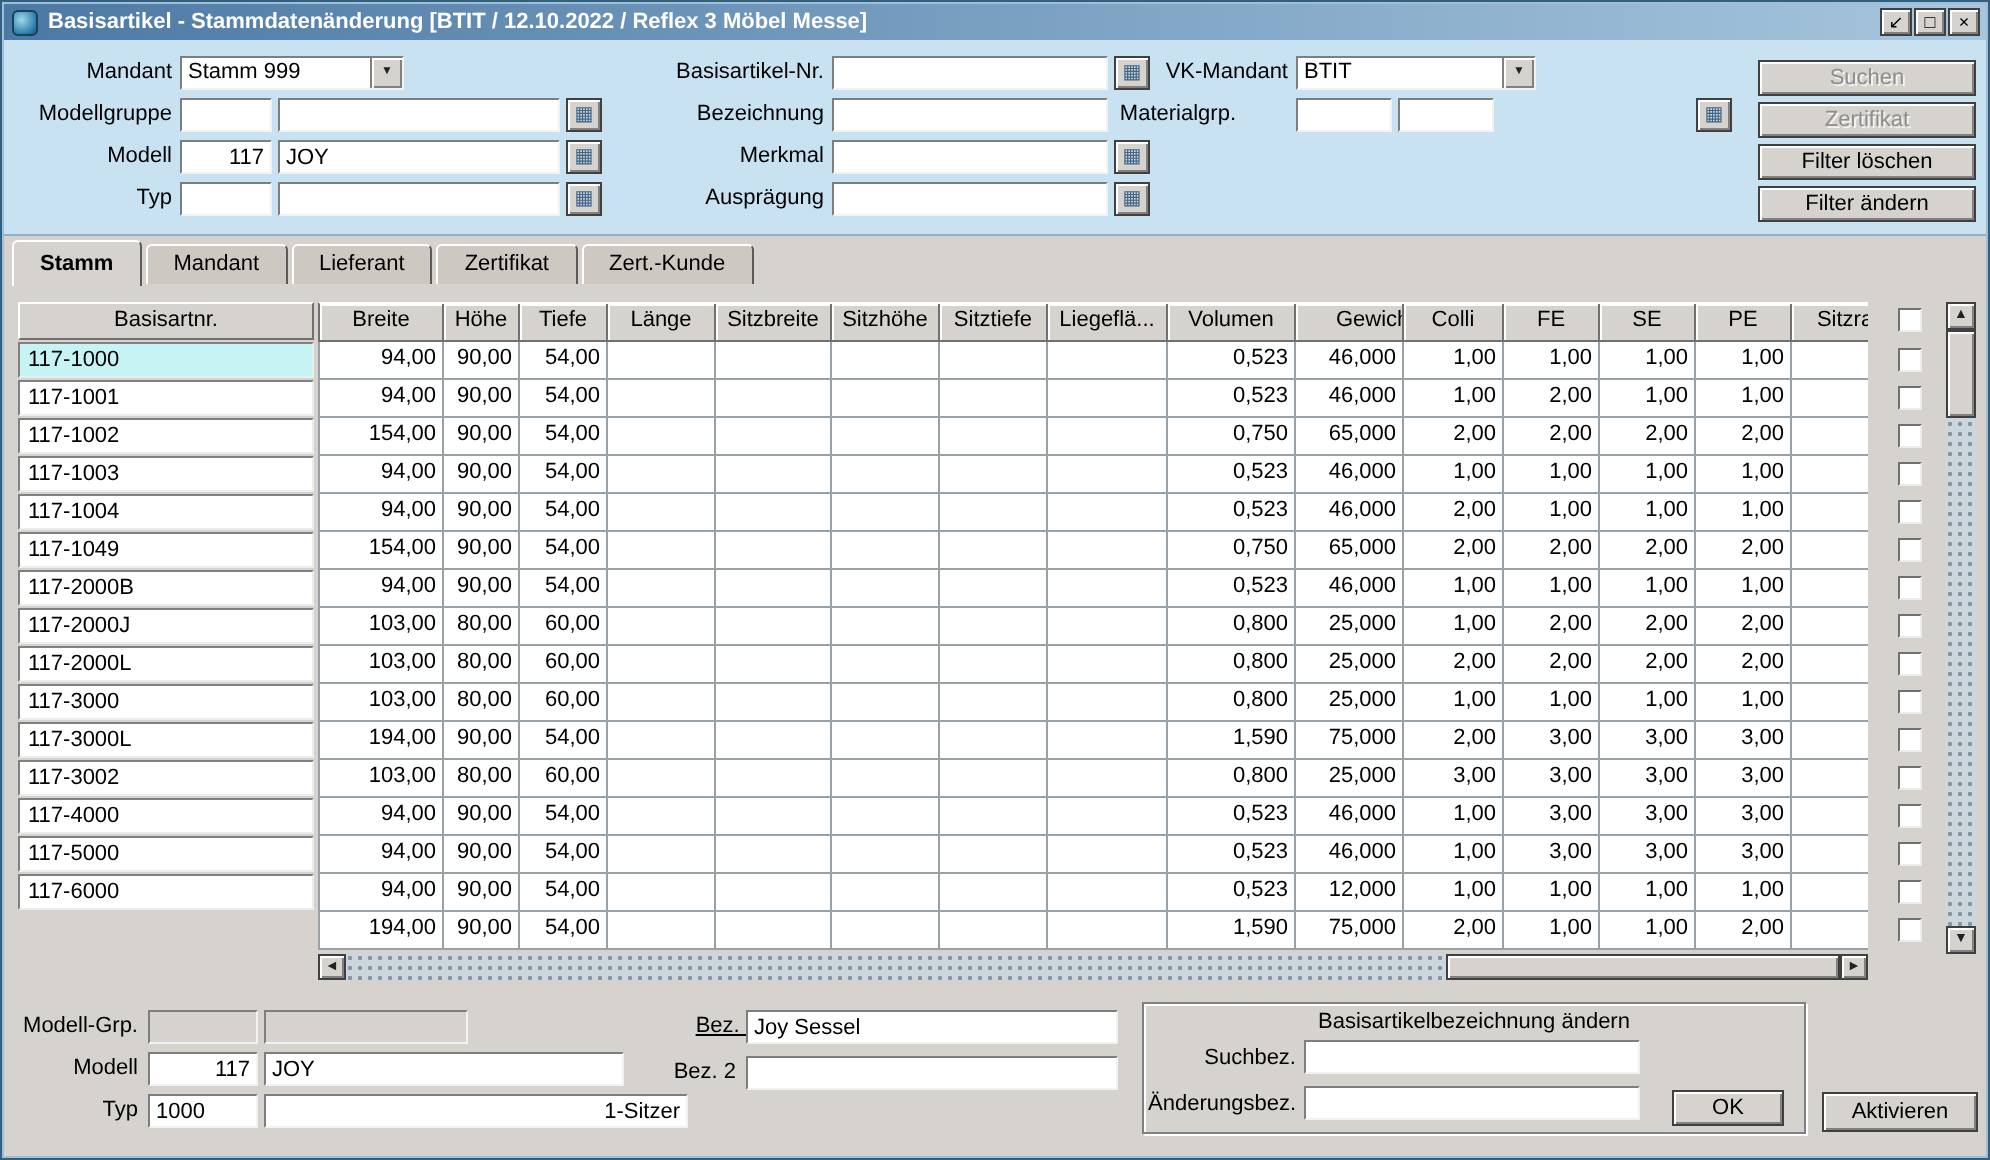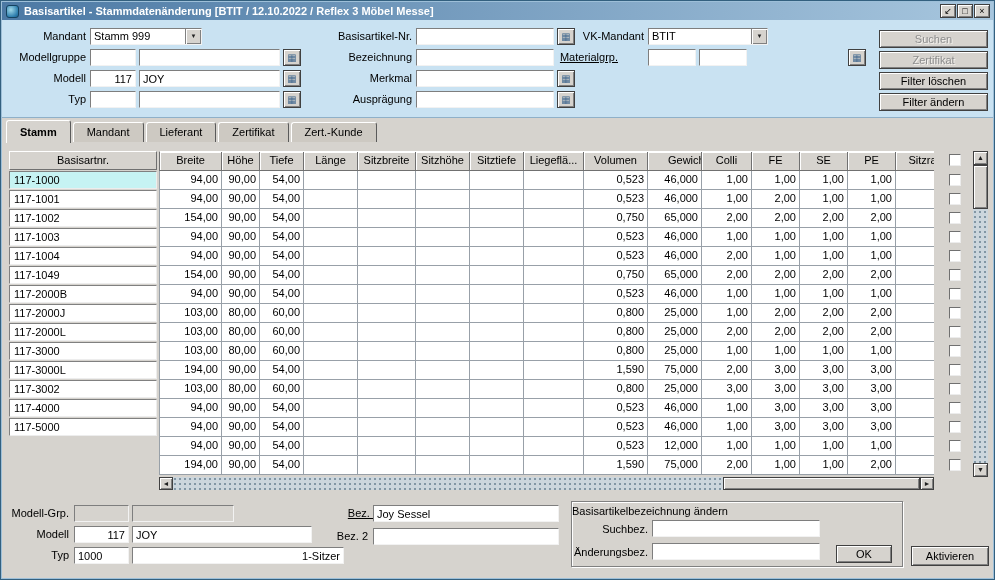--- a/index.html
+++ b/index.html
@@ -92,21 +92,21 @@
   .hscroll { position:absolute; left:158px; top:476px; width:775px; height:13px; display:flex; }
   .htrack { flex:1; position:relative; background-color:#ccd6dd;
             background-image: radial-gradient(circle at 2px 2px, #8296a4 1px, rgba(0,0,0,0) 1.2px);
             background-size:5px 5px; }
   .hthumb { position:absolute; top:0; left:550px; width:197px; height:13px; background:#d6d3ce;
             border:1px solid #404040; box-shadow: inset 1px 1px 0 #fff, inset -1px -1px 0 #808080; }
 
   
   .groupbox { position:absolute; left:570px; top:500px; width:332px; height:66px;
               border:1px solid #808080; box-shadow: 1px 1px 0 #fff, inset 1px 1px 0 #fff; }
-  .grouptitle { position:absolute; top:3px; left:0; right:0; text-align:left; }
+  .grouptitle { position:absolute; top:3px; left:0; right:0; text-align:center; }
 </style>
 </head>
 <body>
 
 <div class="window">
 
   <div class="titlebar">
     <div class="appicon"></div>
     <div class="wtitle">Basisartikel - Stammdatenänderung  [BTIT / 12.10.2022 / Reflex 3 Möbel Messe]</div>
     <div class="winbtns">
@@ -153,21 +153,21 @@
     <div class="lbl" style="left:300px;top:71px;width:110px;">Ausprägung</div>
     <input class="fld" style="left: 414px; top: 71px; width: 138px;" value="">
     <div class="browse" style="left:555px;top:71px;">▦</div>
 
     <div class="lbl" style="left:558px;top:8px;width:84px;">VK-Mandant</div>
     <div class="dd" style="left:646px;top:8px;width:120px;">
       <span class="val">BTIT</span>
       <span class="arrow">▼</span>
     </div>
 
-    <div class="lbl" style="left:532px;top:29px;width:84px;text-decoration:underline;">Materialgrp.</div>
+    <div class="lbl" style="left:532px;top:29px;width:84px;">Materialgrp.</div>
     <input class="fld" style="left: 646px; top: 29px; width: 48px;" value="">
     <input class="fld" style="left: 697px; top: 29px; width: 48px;" value="">
     <div class="browse" style="left:846px;top:29px;">▦</div>
 
     <div class="btn disabled" style="left:877px;top:10px;width:109px;height:18px;line-height:16px;">Suchen</div>
     <div class="btn disabled" style="left:877px;top:31px;width:109px;height:18px;line-height:16px;">Zertifikat</div>
     <div class="btn" style="left:877px;top:52px;width:109px;height:18px;line-height:16px;">Filter löschen</div>
     <div class="btn" style="left:877px;top:73px;width:109px;height:18px;line-height:16px;">Filter ändern</div>
   </div>
 
@@ -188,20 +188,21 @@
       <div class="list-item">117-1004</div>
       <div class="list-item">117-1049</div>
       <div class="list-item">117-2000B</div>
       <div class="list-item">117-2000J</div>
       <div class="list-item">117-2000L</div>
       <div class="list-item">117-3000</div>
       <div class="list-item">117-3000L</div>
       <div class="list-item">117-3002</div>
       <div class="list-item">117-4000</div>
       <div class="list-item">117-5000</div>
+      <div class="list-item">117-6000</div>
     </div>
 
   <div class="gridheader">
       <div class="hcell" style="width: 62px;">Breite</div>
       <div class="hcell" style="width: 38px;">Höhe</div>
       <div class="hcell" style="width: 44px;">Tiefe</div>
       <div class="hcell" style="width: 54px;">Länge</div>
       <div class="hcell" style="width: 58px;">Sitzbreite</div>
       <div class="hcell" style="width: 54px;">Sitzhöhe</div>
       <div class="hcell" style="width: 54px;">Sitztiefe</div>

